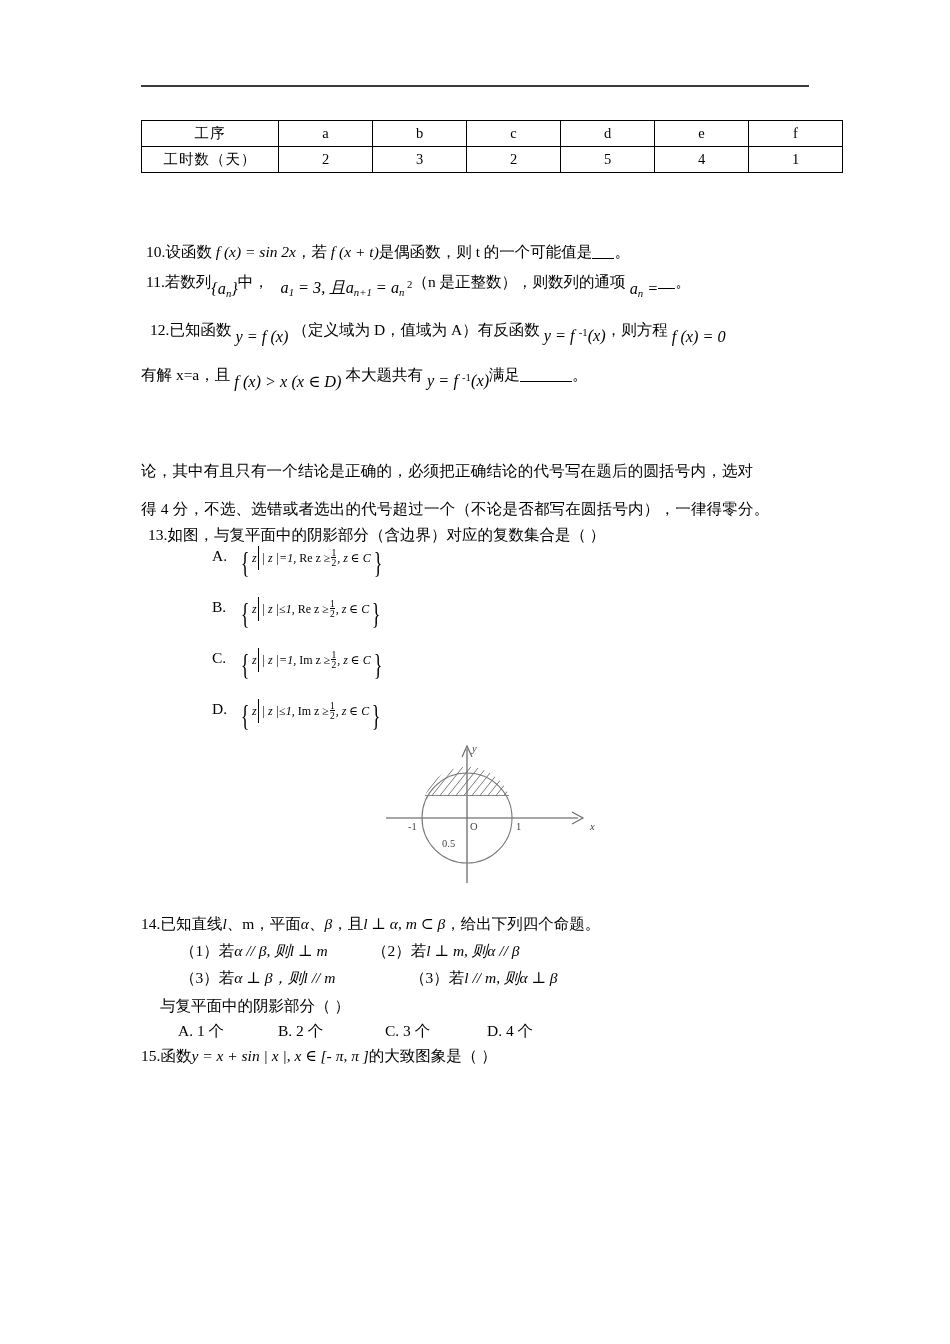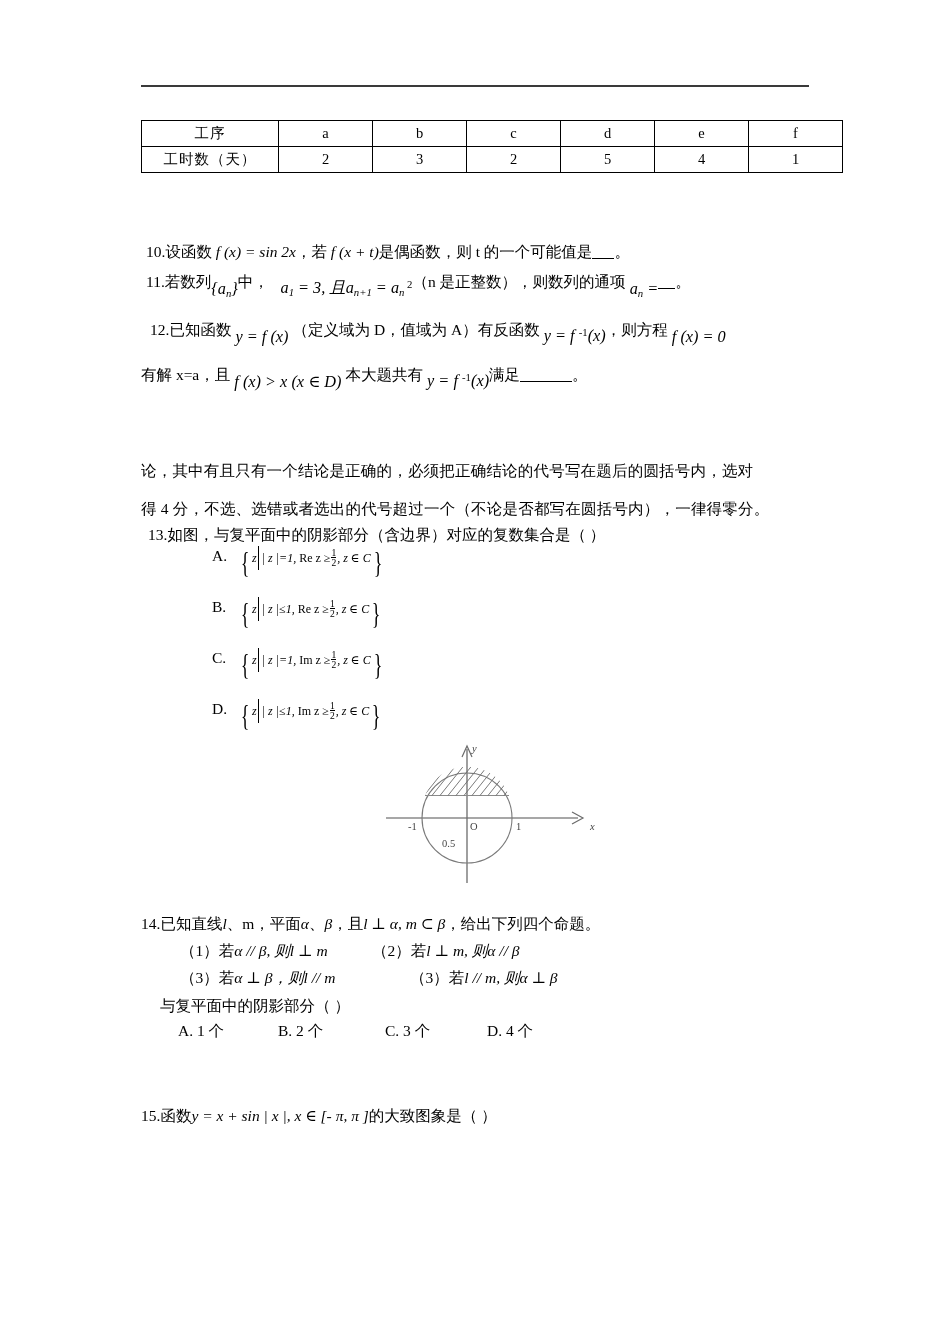--- a/index.html
+++ b/index.html
@@ -293,17 +293,17 @@
     <span class="cn">（3）</span><span class="cn">若</span><span class="mi"><i>l</i> // <i>m</i>, 则<i>α</i> ⊥ <i>β</i></span>
   </div>
 
   <div class="ln cn" style="left:160px; top:986px;">与复平面中的阴影部分（  ）</div>
 
   <div class="ln cn" style="left:178px; top:1011px;">A. 1 个</div>
   <div class="ln cn" style="left:278px; top:1011px;">B. 2 个</div>
   <div class="ln cn" style="left:385px; top:1011px;">C. 3 个</div>
   <div class="ln cn" style="left:487px; top:1011px;">D. 4 个</div>
 
-  <div class="ln" style="left:141px; top:1096px;text-align:right;">
+  <div class="ln" style="left:141px; top:1036px;text-align:right;">
     <span class="cn">15.</span><span class="cn">函数</span><span class="mi"><i>y</i> = <i>x</i> + sin | <i>x</i> |, <i>x</i> ∈ [- <i>π</i>, <i>π</i> ]</span><span class="cn">的大致图象是（  ）</span>
   </div>
 
 </div>
 
 </body></html>

